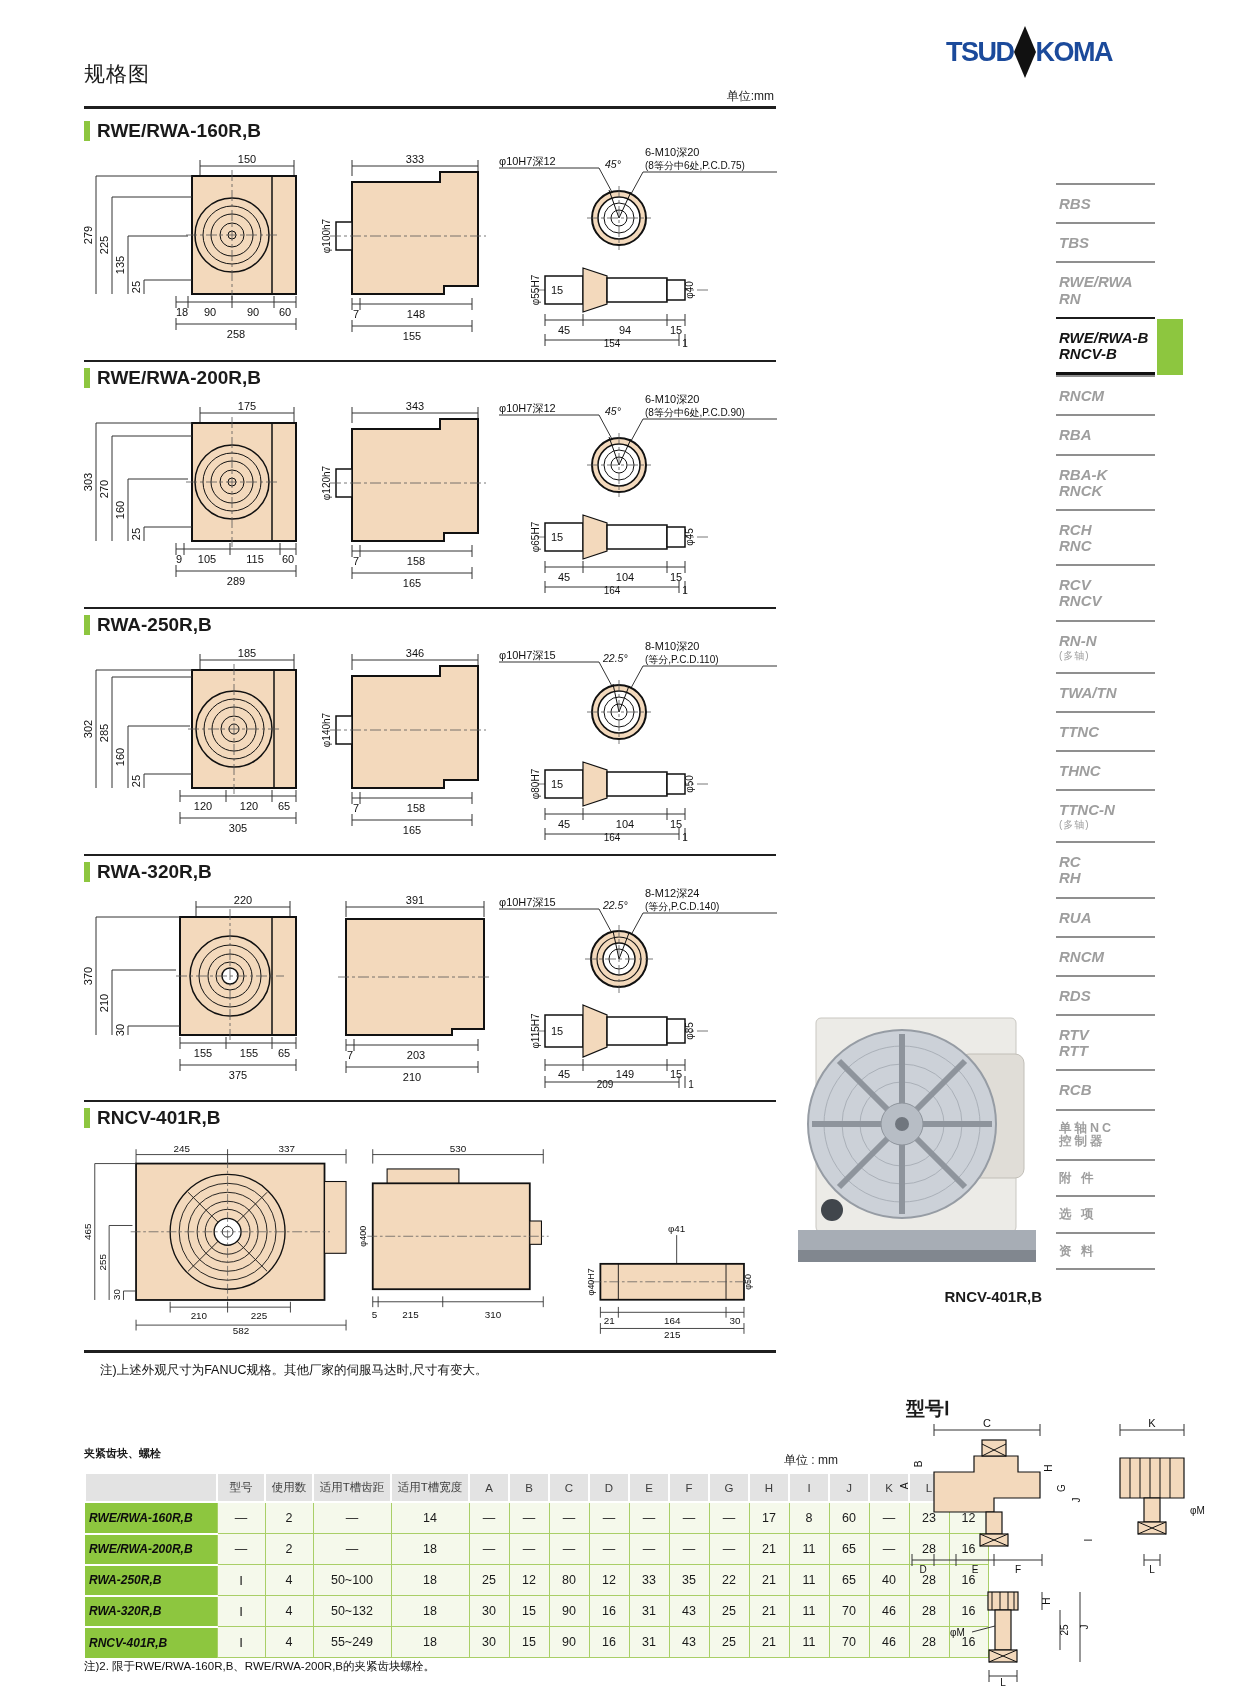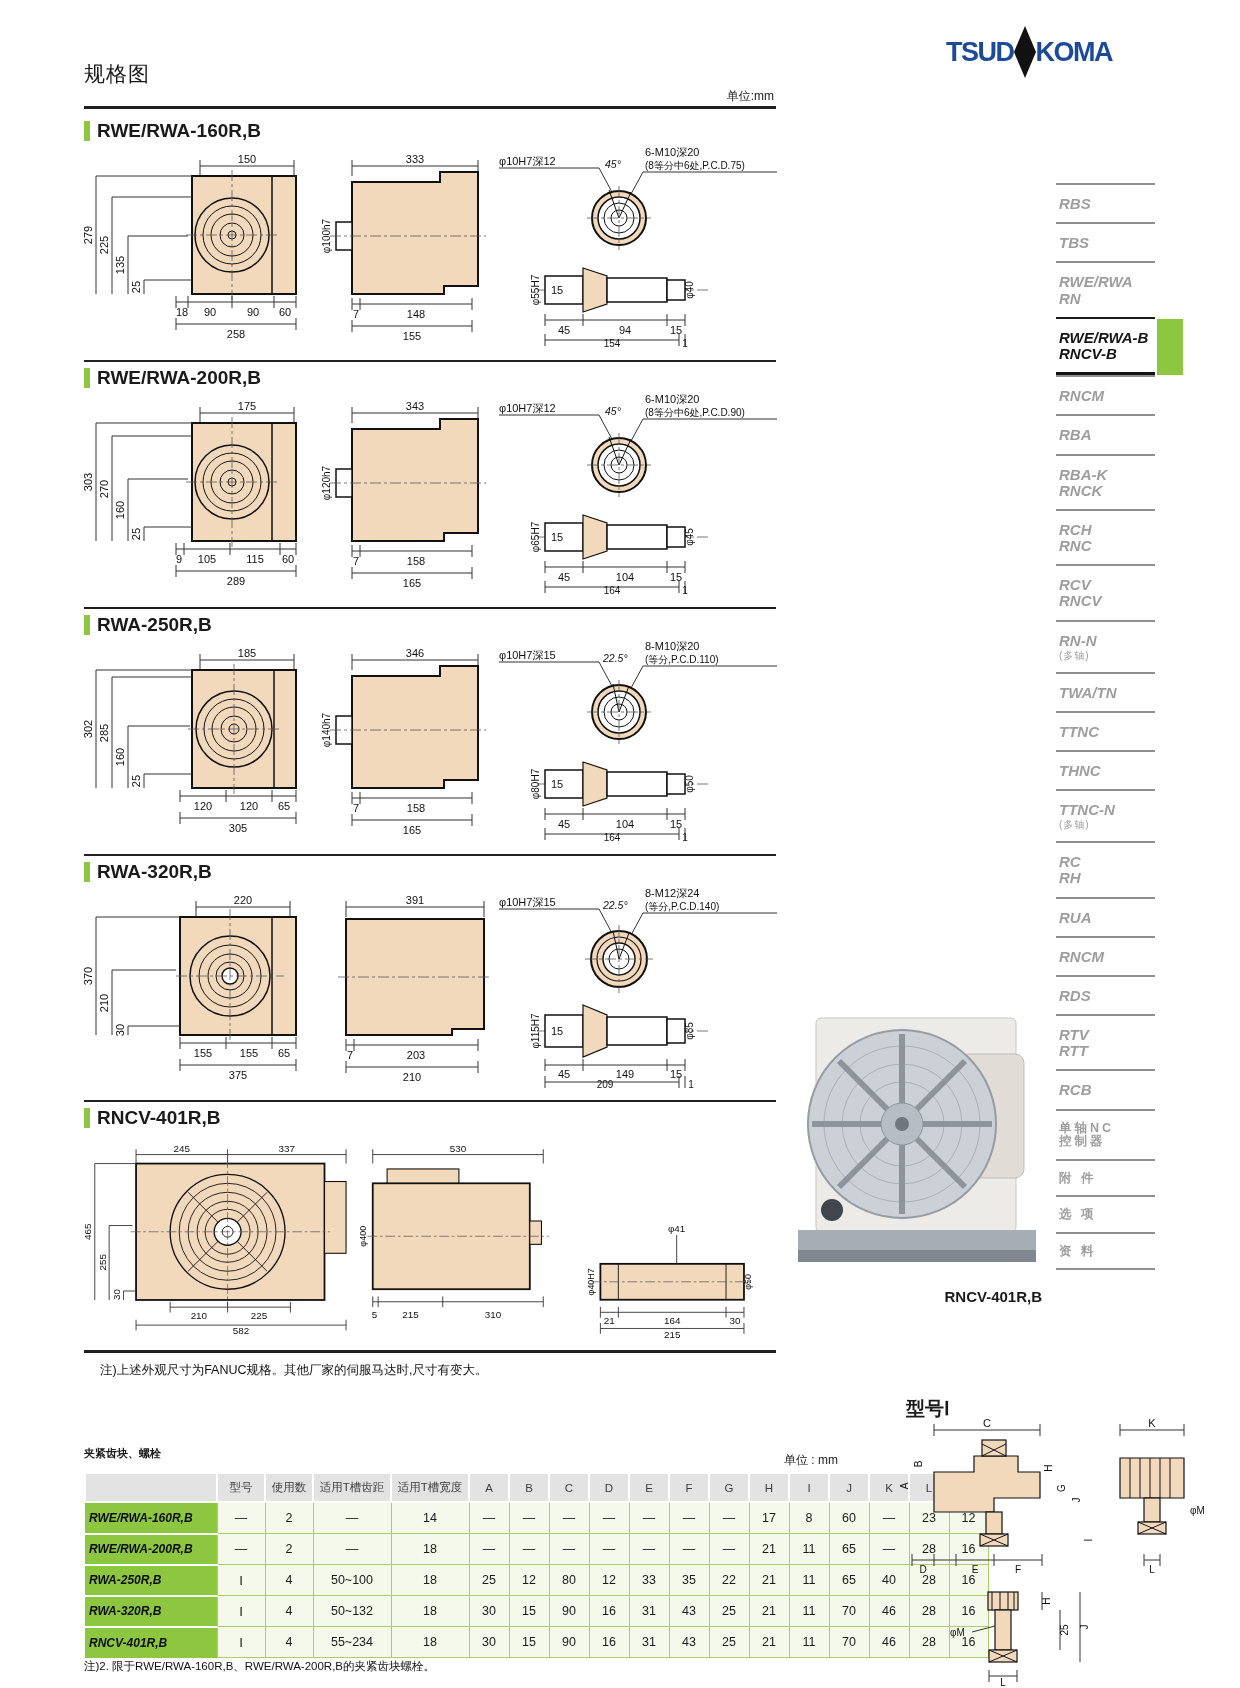--- a/index.html
+++ b/index.html
@@ -755,21 +755,21 @@
           <td class="c">11</td>
           <td class="c">70</td>
           <td class="c">46</td>
           <td class="c">28</td>
           <td class="c">16</td>
     </tr>
     <tr>
       <td class="model">RNCV-401R,B</td>
       <td class="c">Ⅰ</td>
           <td class="c">4</td>
-          <td class="c">55~234</td>
+          <td class="c">55~249</td>
           <td class="c">18</td>
           <td class="c">30</td>
           <td class="c">15</td>
           <td class="c">90</td>
           <td class="c">16</td>
           <td class="c">31</td>
           <td class="c">43</td>
           <td class="c">25</td>
           <td class="c">21</td>
           <td class="c">11</td>

